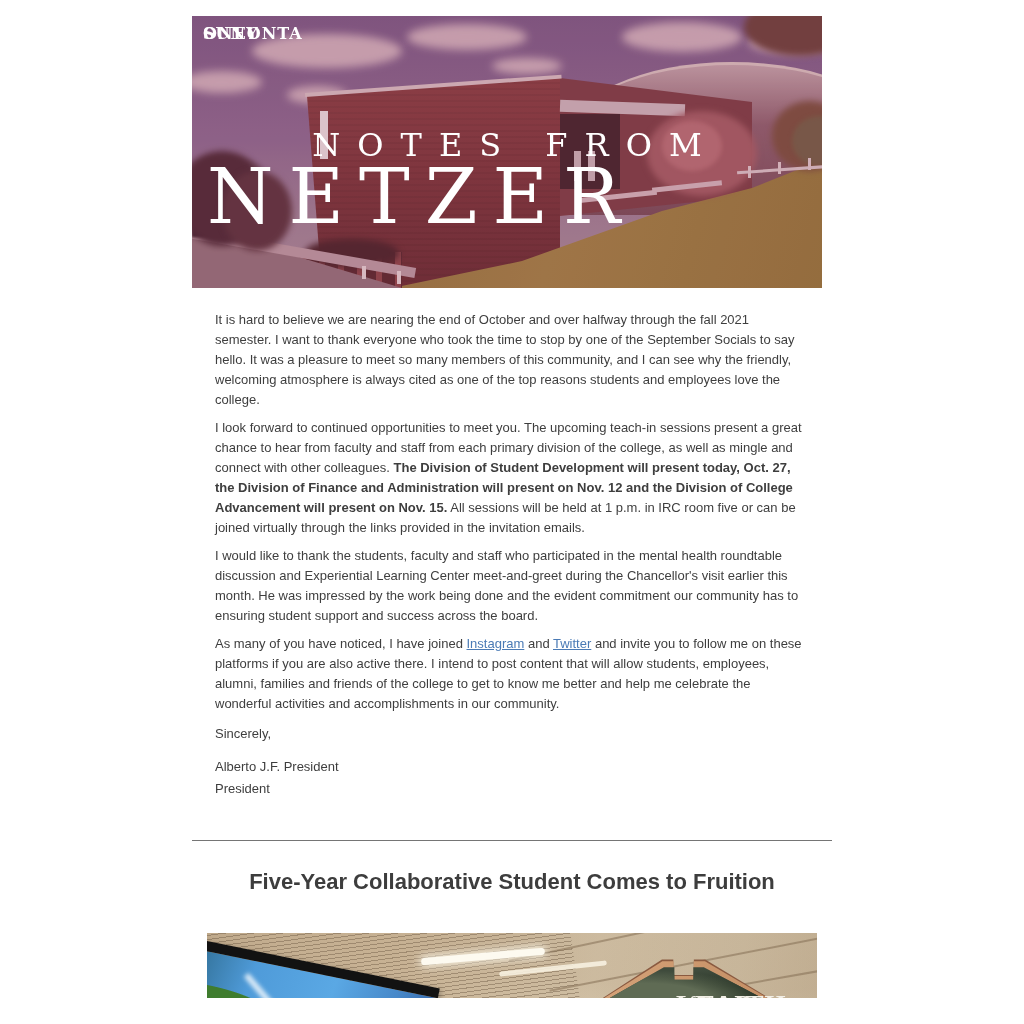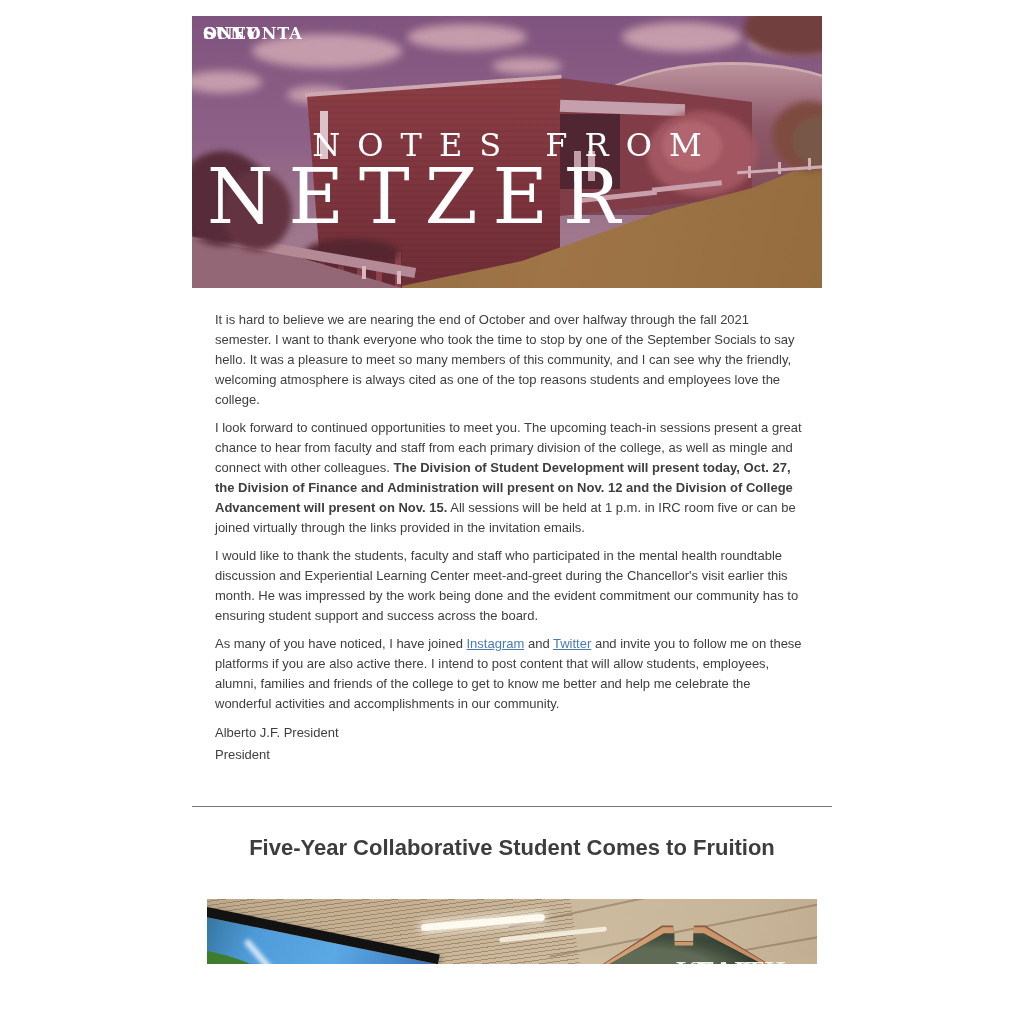--- a/index.html
+++ b/index.html
@@ -165,20 +165,21 @@
     </div>
     <div class="hero-t1">NOTES FROM</div>
     <div class="hero-t2">NETZER</div>
   </div>
 
   <div class="letter">
     <p>It is hard to believe we are nearing the end of October and over halfway through the fall 2021 semester. I want to thank everyone who took the time to stop by one of the September Socials to say hello. It was a pleasure to meet so many members of this community, and I can see why the friendly, welcoming atmosphere is always cited as one of the top reasons students and employees love the college.</p>
     <p><span>I look forward to continued opportunities to meet you. The upcoming teach-in sessions present a great chance to hear from faculty and staff from each primary division of the college, as well as mingle and connect with other colleagues. </span><strong>The Division of Student Development will present today, Oct. 27, the Division of Finance and Administration will present on Nov. 12 and the Division of College Advancement will present on Nov. 15.</strong><span> All sessions will be held at 1 p.m. in IRC room five or can be joined virtually through the links provided in the invitation emails.</span></p>
     <p>I would like to thank the students, faculty and staff who participated in the mental health roundtable discussion and Experiential Learning Center meet-and-greet during the Chancellor's visit earlier this month. He was impressed by the work being done and the evident commitment our community has to ensuring student support and success across the board.</p>
     <p><span>As many of you have noticed, I have joined </span><a>Instagram</a><span> and </span><a>Twitter</a><span> and invite you to follow me on these platforms if you are also active there. I intend to post content that will allow students, employees, alumni, families and friends of the college to get to know me better and help me celebrate the wonderful activities and accomplishments in our community.</span></p>
+    <p class="closing">Sincerely,</p>
     <div class="sig">
       <div>Alberto J.F. President</div>
       <div>President</div>
     </div>
   </div>
 
   <hr class="divider">
 
   <h2 class="article-heading">Five-Year Collaborative Student Comes to Fruition</h2>
 

